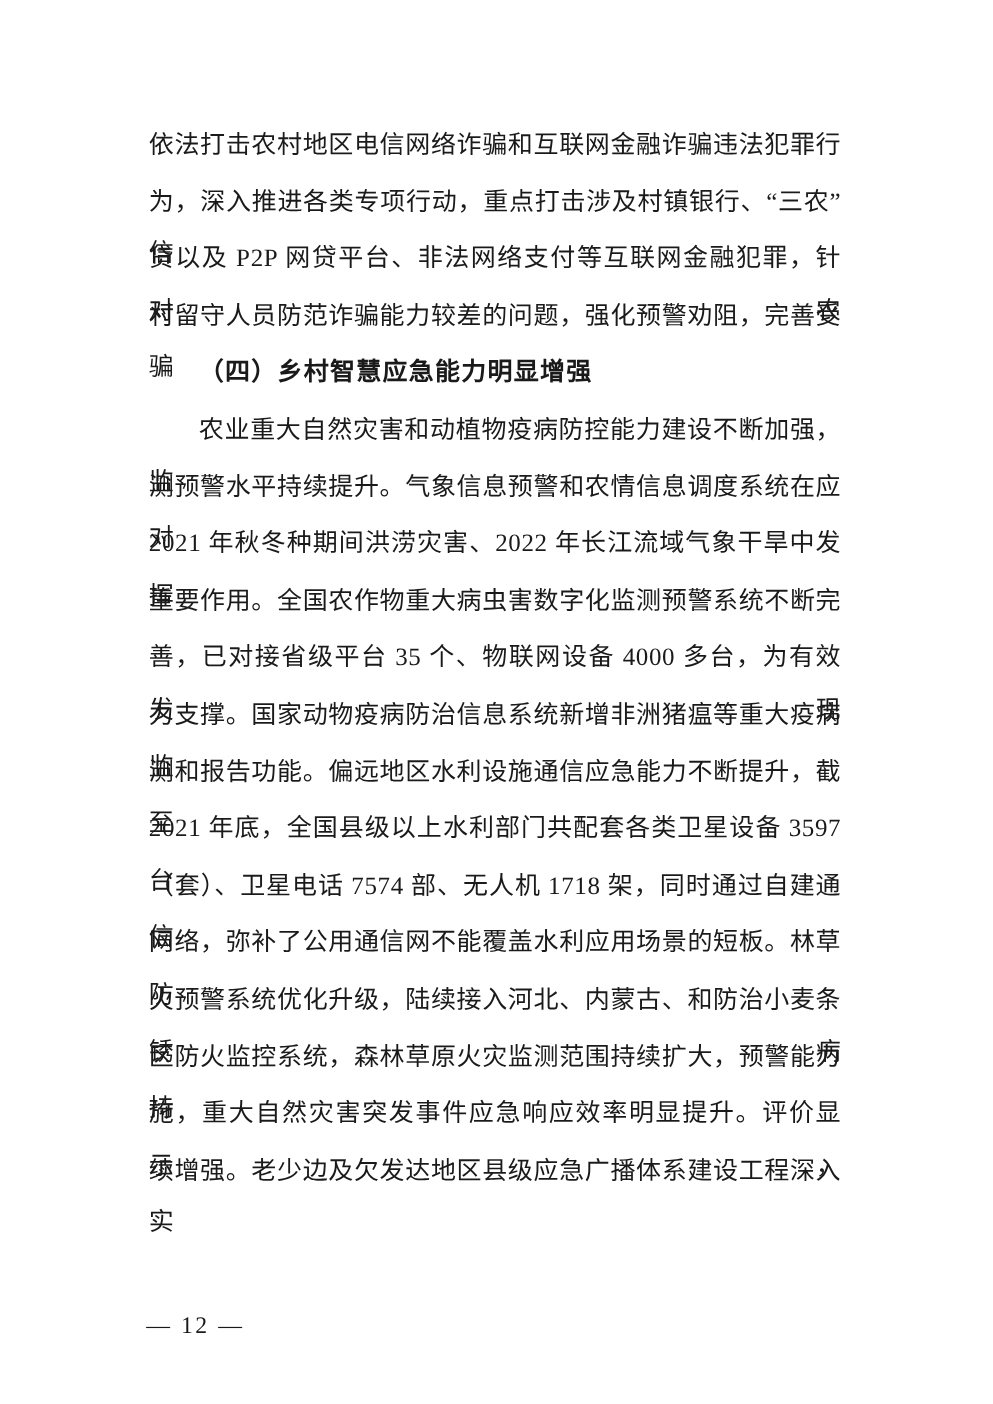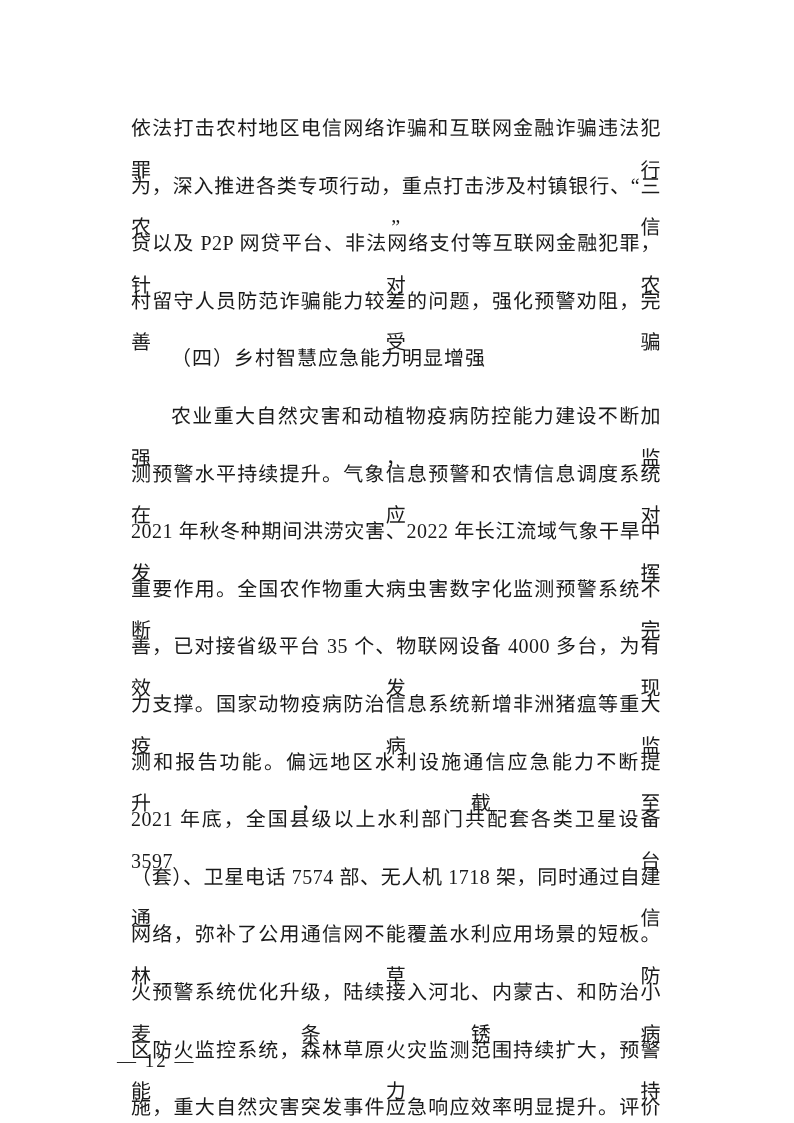--- a/index.html
+++ b/index.html
@@ -18,36 +18,36 @@
   }
   .text-block {
     position: absolute;
     left: 115px;
     top: 92px;
     width: 562px;
     font-size: 20px;
     line-height: 41.6px;
   }
   .line {
-    margin: 16px;
+    margin: 4px;
     padding: 0;
     height: 41.6px;
     text-align: justify;
     text-align-last: justify;
     letter-spacing: 0.5px;
   }
   .line.para-end {
     text-align: left;
     text-align-last: left;
   }
   .line.indent {
     text-indent: 2em;
   }
   .line.heading {
-    font-weight: 400;
+    font-weight: 700;
     text-align: right;
     text-align-last: left;
     letter-spacing: 1px;
   }
   .footer {
     position: absolute;
     left: 117px;
     top: 1047px;
     font-size: 19px;
     line-height: 28px;

